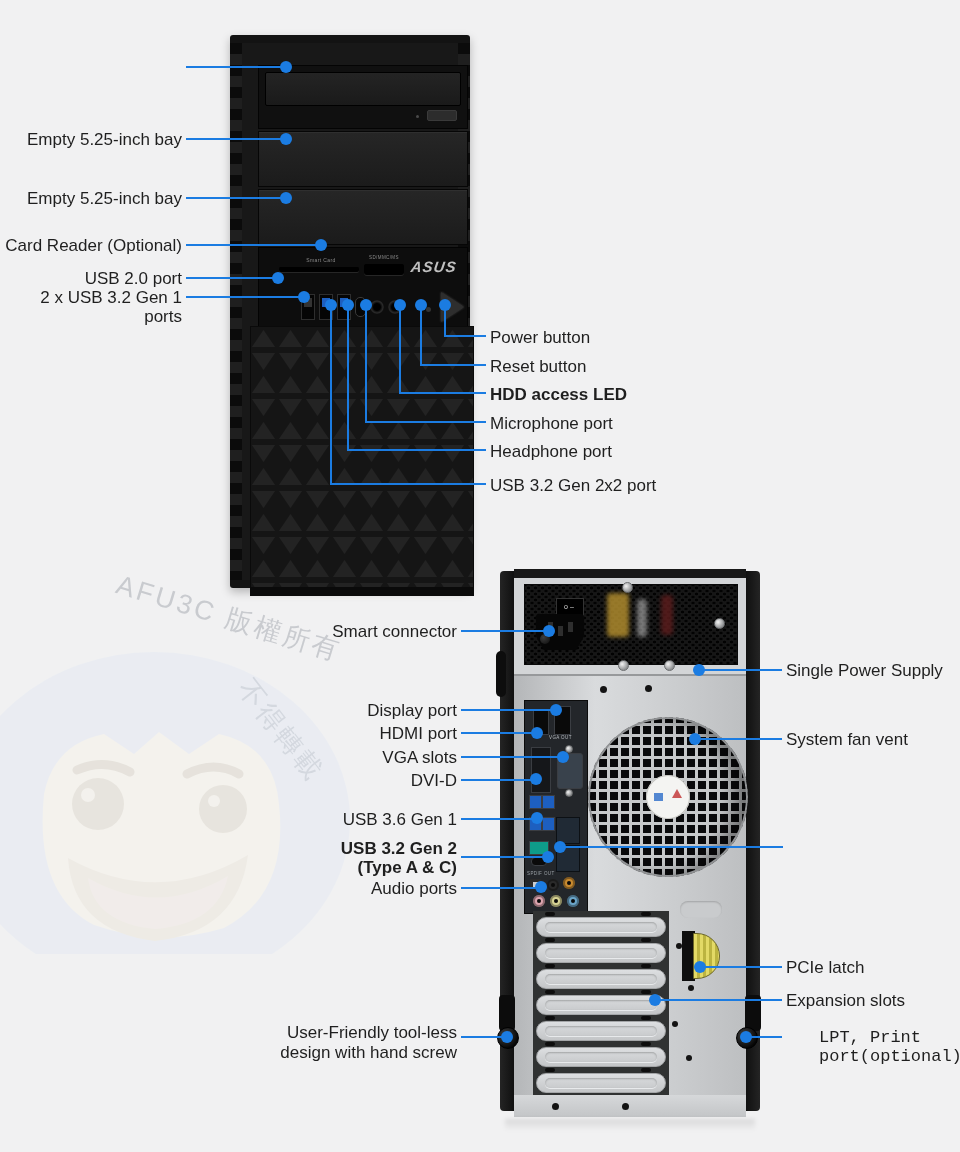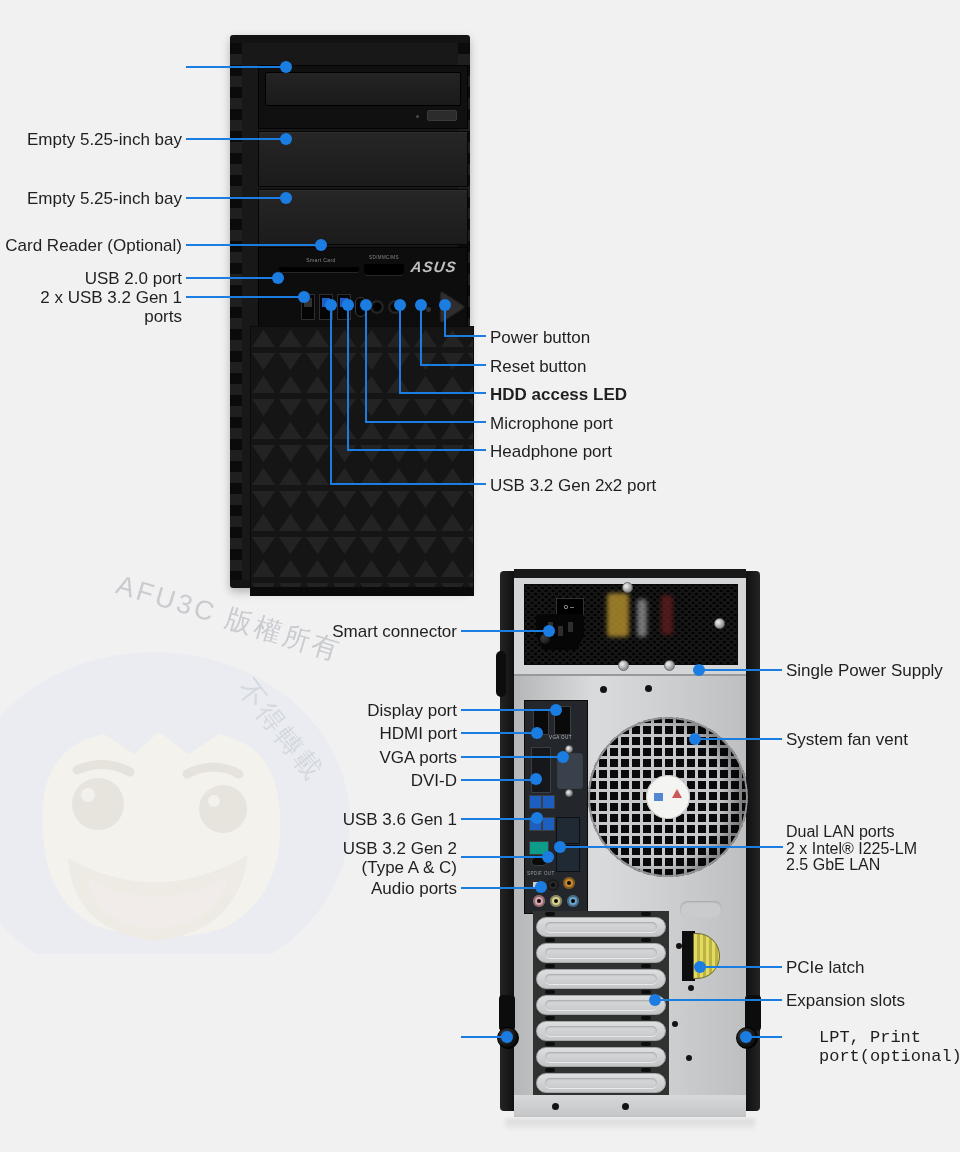--- a/index.html
+++ b/index.html
@@ -329,57 +329,56 @@
   <div class="dot" style="left:543px;top:625px;"></div>
 
   <div class="lab r" style="right:503px;top:701px;">Display port</div>
   <div class="hl" style="left:461px;top:709px;width:95px;"></div>
   <div class="dot" style="left:550px;top:704px;"></div>
 
   <div class="lab r" style="right:503px;top:724px;">HDMI port</div>
   <div class="hl" style="left:461px;top:732px;width:76px;"></div>
   <div class="dot" style="left:531px;top:727px;"></div>
 
-  <div class="lab r" style="right:503px;top:748px;">VGA ports</div>
+  <div class="lab r" style="right:503px;top:748px;">VGA slots</div>
   <div class="hl" style="left:461px;top:756px;width:102px;"></div>
   <div class="dot" style="left:557px;top:751px;"></div>
 
   <div class="lab r" style="right:503px;top:771px;">DVI-D</div>
   <div class="hl" style="left:461px;top:779px;width:75px;"></div>
   <div class="dot" style="left:530px;top:773px;"></div>
 
   <div class="lab r" style="right:503px;top:810px;">USB 3.6 Gen 1</div>
   <div class="hl" style="left:461px;top:818px;width:76px;"></div>
   <div class="dot" style="left:531px;top:812px;"></div>
 
-  <div class="lab r" style="right:503px;top:839px;">USB 3.2 Gen 2
+  <div class="lab r" style="right:503px;top:839px;font-weight:bold;">USB 3.2 Gen 2
 (Type A &amp; C)</div>
   <div class="hl" style="left:461px;top:856px;width:87px;"></div>
   <div class="dot" style="left:542px;top:851px;"></div>
 
   <div class="lab r" style="right:503px;top:879px;">Audio ports</div>
   <div class="hl" style="left:461px;top:887px;width:80px;"></div>
   <div class="dot" style="left:535px;top:881px;"></div>
 
+  <div class="lab r loose" style="right:503px;top:1023px;">User-Friendly tool-less
+design with hand screw</div>
   <div class="hl" style="left:461px;top:1036px;width:46px;"></div>
   <div class="dot" style="left:501px;top:1031px;"></div>
 
   <div class="dot" style="left:693px;top:664px;"></div>
   <div class="hl" style="left:704px;top:669px;width:78px;"></div>
   <div class="lab" style="left:786px;top:661px;">Single Power Supply</div>
 
   <div class="dot" style="left:689px;top:733px;"></div>
   <div class="hl" style="left:700px;top:738px;width:82px;"></div>
   <div class="lab" style="left:786px;top:730px;">System fan vent</div>
 
   <div class="dot" style="left:554px;top:841px;"></div>
   <div class="hl" style="left:565px;top:846px;width:218px;"></div>
-  <div class="lab tight" style="left:786px;top:824px;">Dual LAN ports
-2 x Intel® I225-LM
-2.5 GbE LAN</div>
 
   <div class="dot" style="left:694px;top:961px;"></div>
   <div class="hl" style="left:705px;top:966px;width:77px;"></div>
   <div class="lab" style="left:786px;top:958px;">PCIe latch</div>
 
   <div class="dot" style="left:649px;top:994px;"></div>
   <div class="hl" style="left:660px;top:999px;width:122px;"></div>
   <div class="lab" style="left:786px;top:991px;">Expansion slots</div>
 
   <div class="dot" style="left:740px;top:1031px;"></div>

